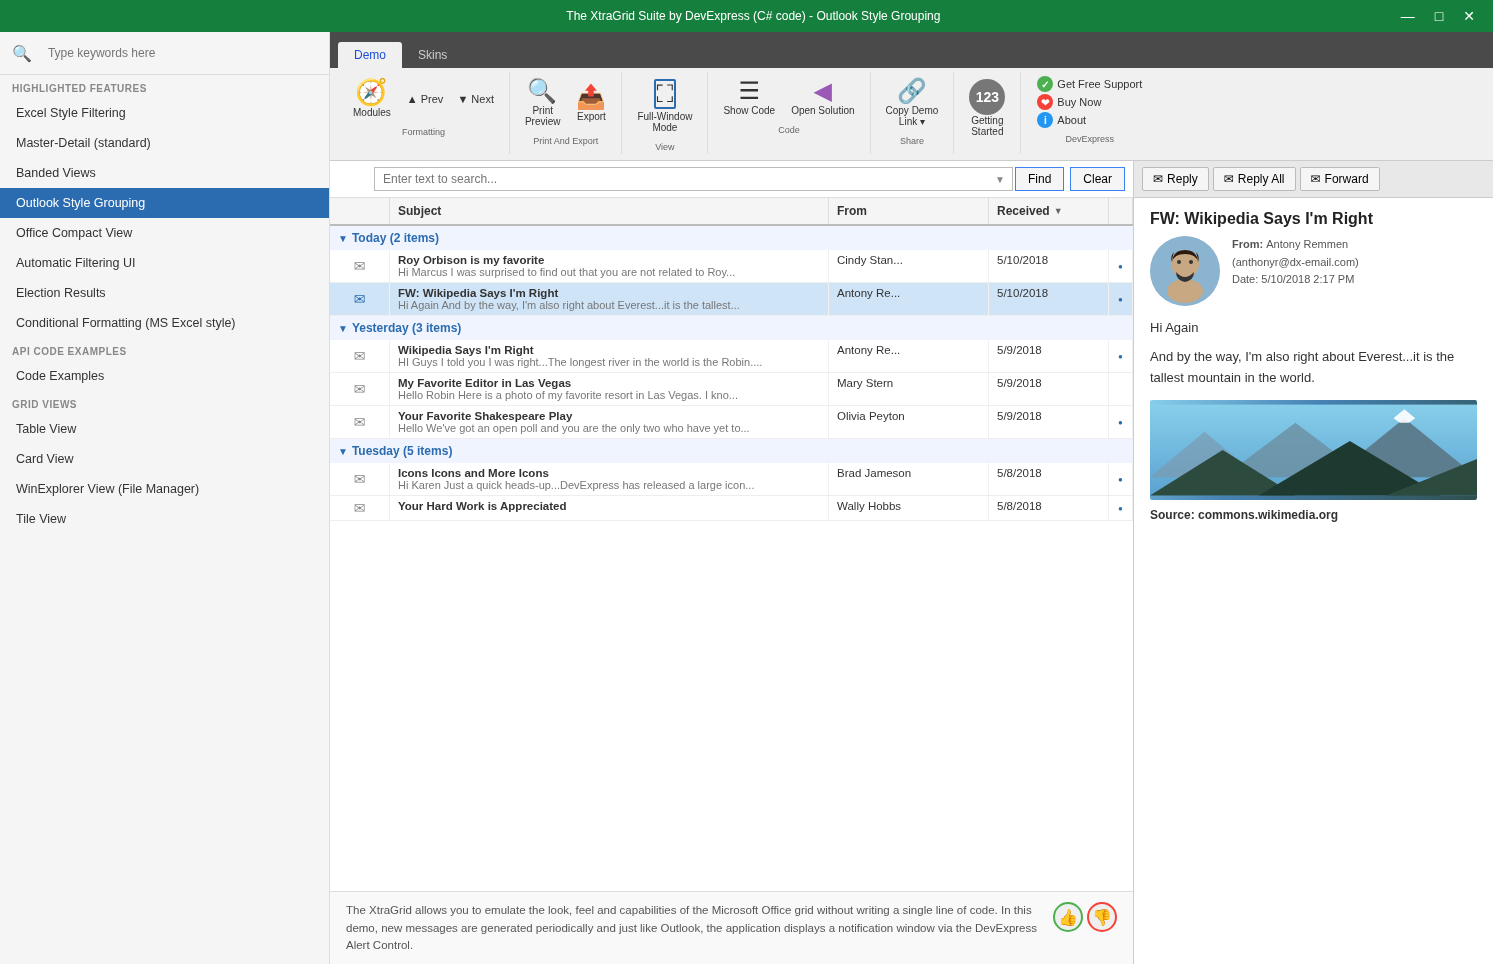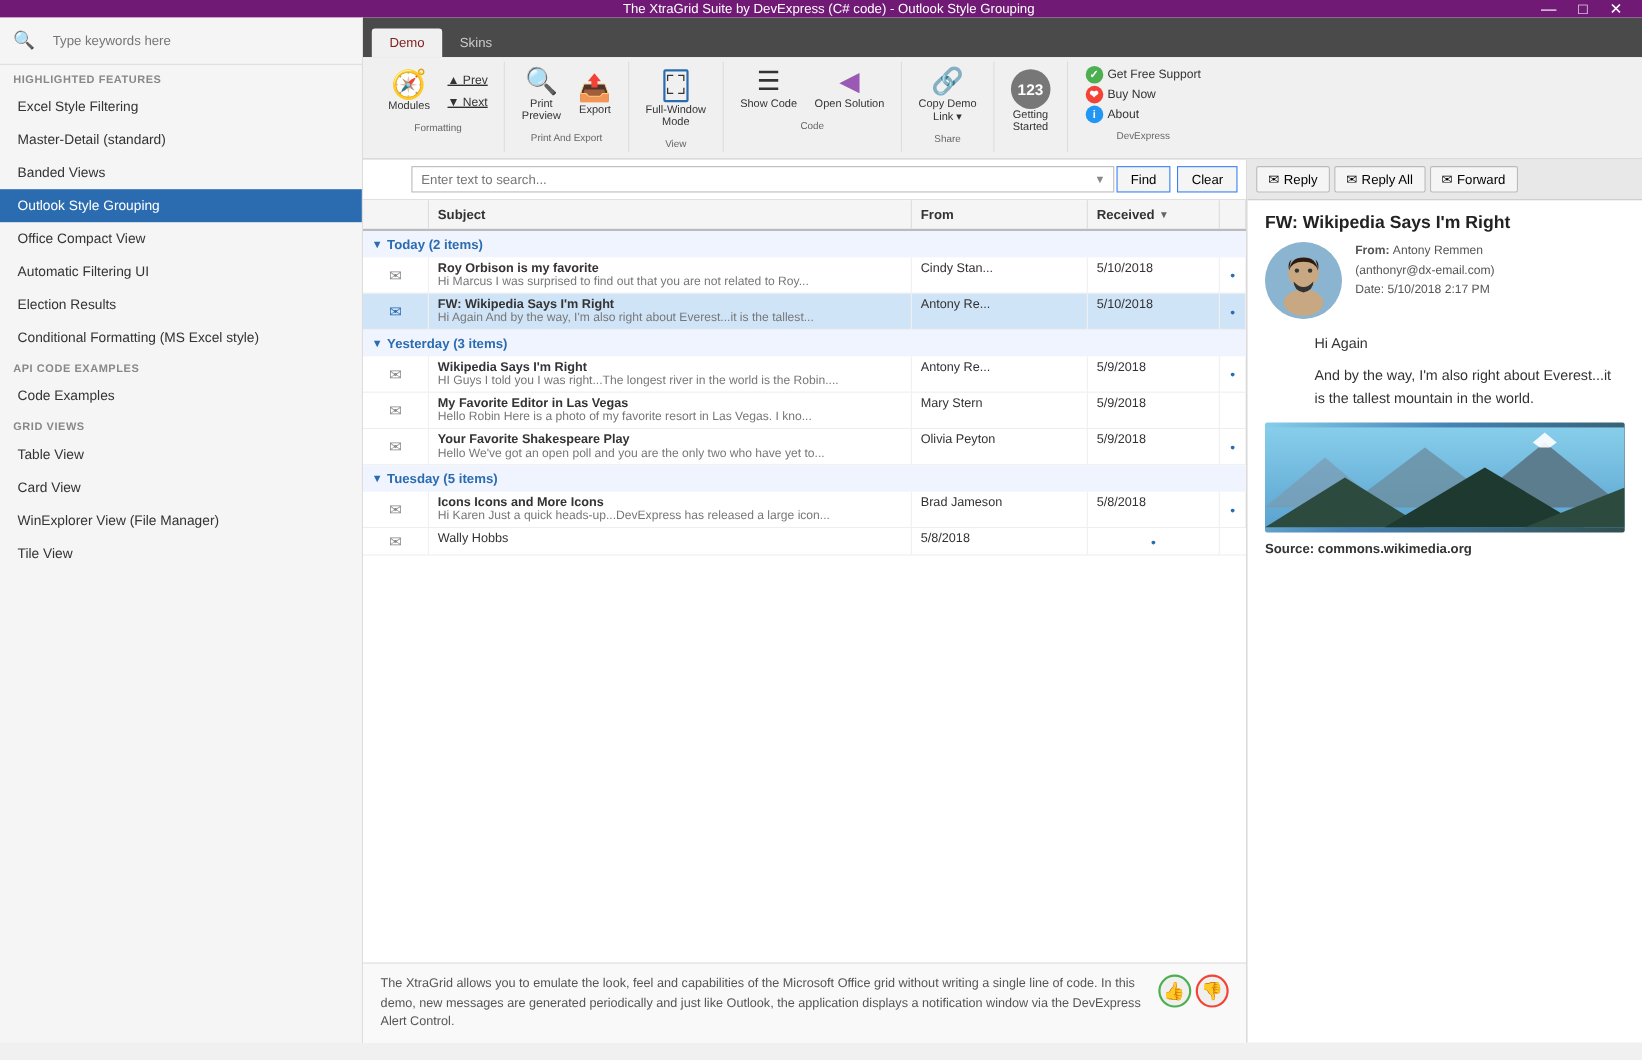--- a/index.html
+++ b/index.html
@@ -1,22 +1,22 @@
 <!DOCTYPE html>
 <html><head>
   <meta charset="utf-8">
   <style>
     * { box-sizing: border-box; margin: 0; padding: 0; }
     body { font-family: 'Segoe UI', Arial, sans-serif; font-size: 12px; background: #f0f0f0; width: 1493px; height: 964px; overflow: hidden; }
 
     
     .title-bar {
-      background: #701a75;
+      background: #15803d;
       color: #fff;
-      height: 16px;
+      height: 32px;
       display: flex;
       align-items: center;
       justify-content: space-between;
       padding: 0 12px;
       font-size: 12px;
     }
     .title-bar-title { flex: 1; text-align: center; }
     .title-bar-controls { display: flex; gap: 8px; }
     .title-bar-btn { background: none; border: none; color: #fff; cursor: pointer; font-size: 14px; padding: 0 6px; }
 
@@ -80,21 +80,21 @@
       height: 36px;
     }
     .tab {
       padding: 6px 16px;
       cursor: pointer;
       font-size: 12px;
       color: #ccc;
       border-radius: 3px 3px 0 0;
       background: transparent;
     }
-    .tab.active { background: #f0f0f0; color: #7f1d1d; }
+    .tab.active { background: #f0f0f0; color: #1d4ed8; }
 
     
     .ribbon {
       background: #f0f0f0;
       border-bottom: 1px solid #ccc;
       padding: 4px 8px 6px;
       display: flex;
       align-items: stretch;
       gap: 0;
     }
@@ -137,22 +137,20 @@
       cursor: pointer;
       border: 1px solid transparent;
       border-radius: 2px;
       background: none;
       font-size: 11px;
       color: #333;
       white-space: nowrap;
     }
     .nav-group {
       display: flex;
-      flex-direction: column;
-      text-decoration: underline;
     }
 
     
     .devexpress-group {
       display: flex;
       flex-direction: column;
       gap: 2px;
       padding: 2px 8px;
     }
     .devex-link {
@@ -355,21 +353,21 @@
       flex-shrink: 0;
       display: flex;
       align-items: center;
       justify-content: center;
       font-size: 28px;
       color: #555;
     }
     .preview-meta { font-size: 11px; color: #555; line-height: 1.6; }
     .preview-meta .from-label { font-weight: bold; }
     .preview-body { font-size: 13px; color: #333; line-height: 1.6; margin-bottom: 12px; }
-    .preview-body p { margin-bottom: 8px; margin-left: 45px; }
+    .preview-body p { margin-bottom: 8px; }
     .preview-image {
       width: 100%;
       height: 100px;
       background: linear-gradient(135deg, #87CEEB 0%, #4682B4 40%, #2F4F4F 100%);
       margin-bottom: 8px;
       border-radius: 2px;
       position: relative;
       overflow: hidden;
     }
     .mountain-svg { width: 100%; height: 100%; }
@@ -705,20 +703,23 @@
               <span>5/8/2018</span>
             </div>
             <div class="email-cell icon-cell">
               <span class="unread-dot">●</span>
             </div>
           </div>
           <div class="email-row">
             <div class="email-cell icon-cell">
               <span class="email-icon">✉</span>
             </div>
+            <div class="email-cell subject-col">
+              <span class="subject-line">Your Hard Work is Appreciated</span>
+            </div>
             <div class="email-cell from-col">
               <span>Wally Hobbs</span>
             </div>
             <div class="email-cell date-col">
               <span>5/8/2018</span>
             </div>
             <div class="email-cell icon-cell">
               <span class="unread-dot">●</span>
             </div>
           </div>

